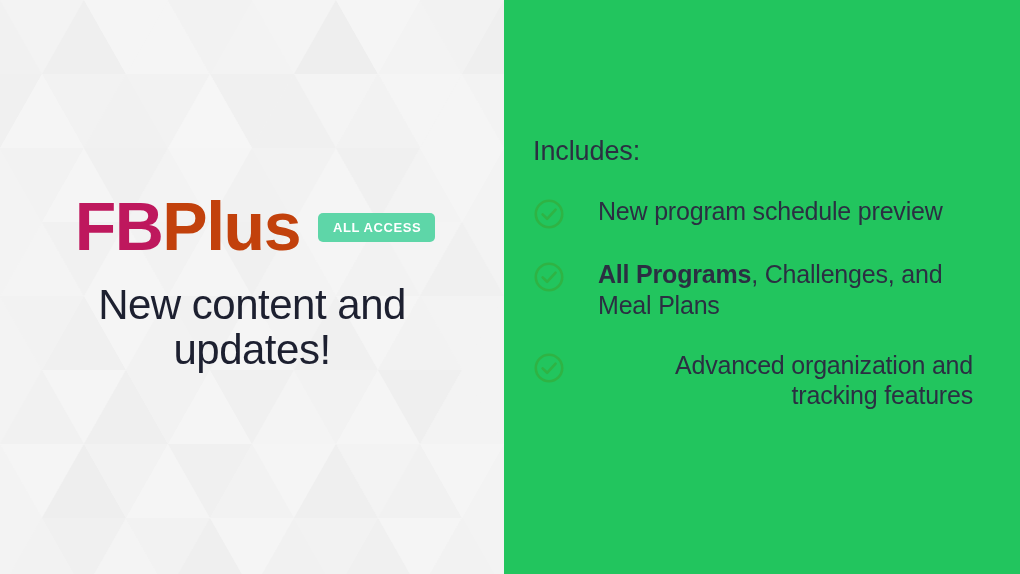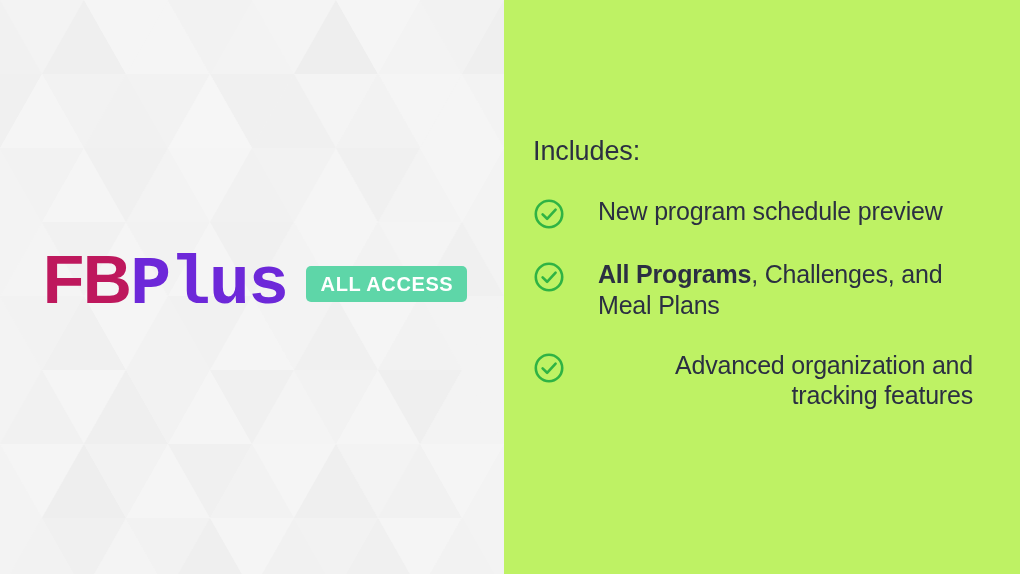--- a/index.html
+++ b/index.html
@@ -63,29 +63,28 @@
     font-size: 68px;
     font-weight: bold;
     letter-spacing: -1.5px;
     line-height: 1;
     white-space: nowrap;
   }
   .wordmark .fb {
     color: #be185d;
   }
   .wordmark .plus {
-    color: #6d28d9;
-    font-family: Liberation Mono, monospace;
+    color: #c2410c;
   }
 
   .badge {
     display: inline-block;
     background: #5ed6a8;
     color: #ffffff;
-    font-size: 20px;
+    font-size: 13px;
     font-weight: bold;
     letter-spacing: 0.6px;
     padding: 8px 14px 8px 15px;
     border-radius: 5px;
     line-height: 1;
     white-space: nowrap;
     margin-top: 4px;
   }
 
   .tagline {
@@ -96,21 +95,21 @@
     text-align: center;
     letter-spacing: -0.5px;
     max-width: 330px;
   }
 
   
   .right-panel {
     position: relative;
     flex: 1 1 auto;
     height: 574px;
-    background: #bef264;
+    background: #22c55e;
     padding: 138px 40px 0 29px;
     box-sizing: border-box;
   }
 
   .includes-title {
     font-size: 27px;
     color: #2b2f42;
     line-height: 1;
     margin: 0 0 31px 0;
     letter-spacing: -0.1px;
@@ -258,20 +257,21 @@
       <rect x="0" y="0" width="504" height="574" fill="#ffffff" opacity="0.28"></rect>
     </svg>
 
     <div class="left-content">
 
       <div class="logo-row">
         <div class="wordmark"><span class="fb">FB</span><span class="plus">Plus</span></div>
         <div class="badge">ALL ACCESS</div>
       </div>
 
+      <div class="tagline">New content and updates!</div>
 
     </div>
   </div>
 
   <div class="right-panel">
 
     <div class="includes-title">Includes:</div>
 
     <ul class="feature-list">
 

